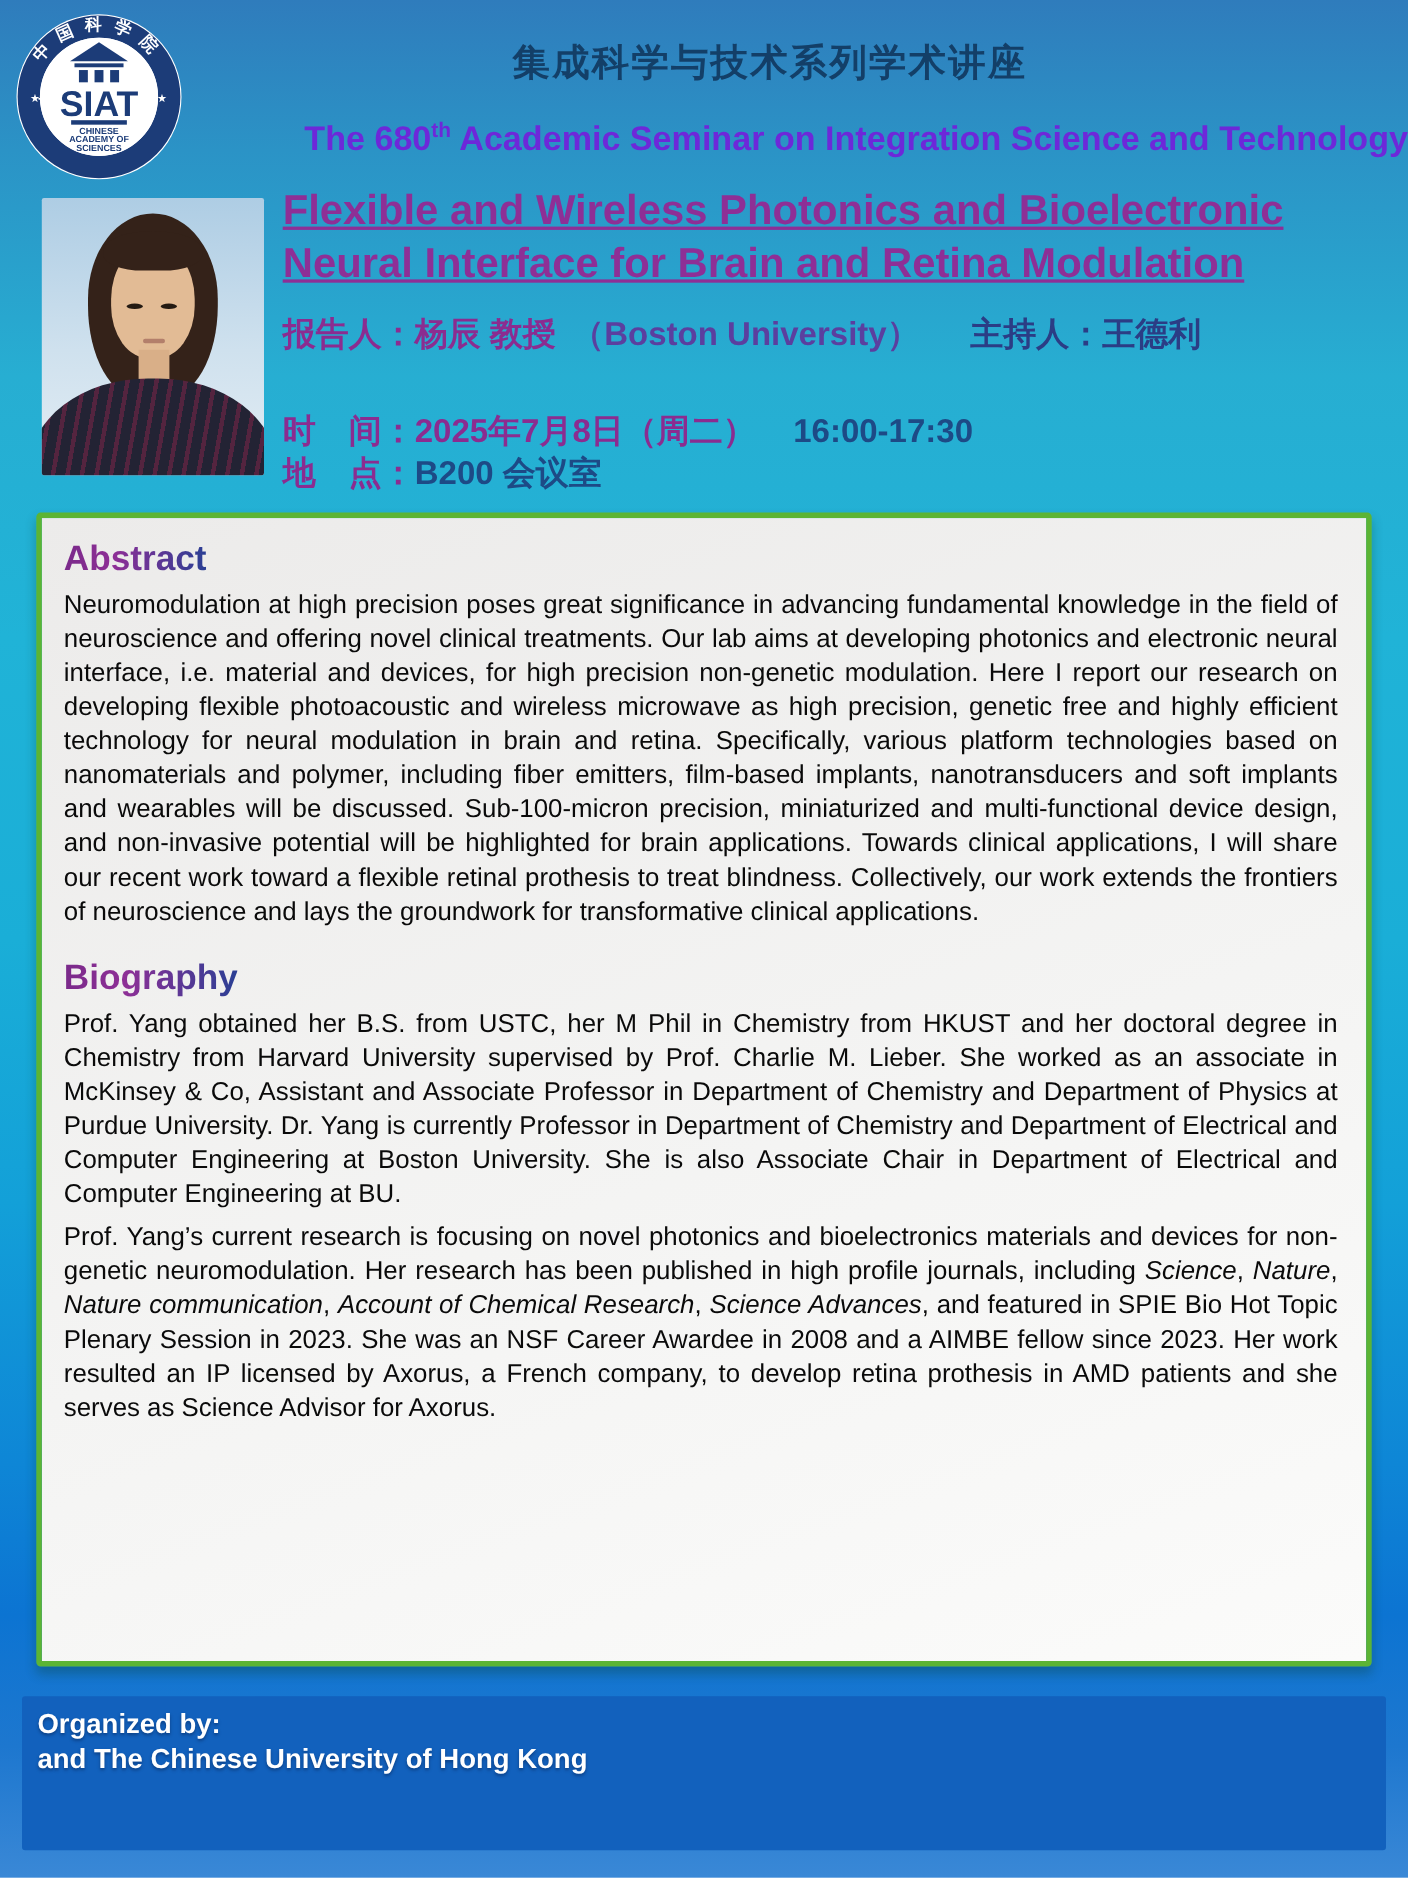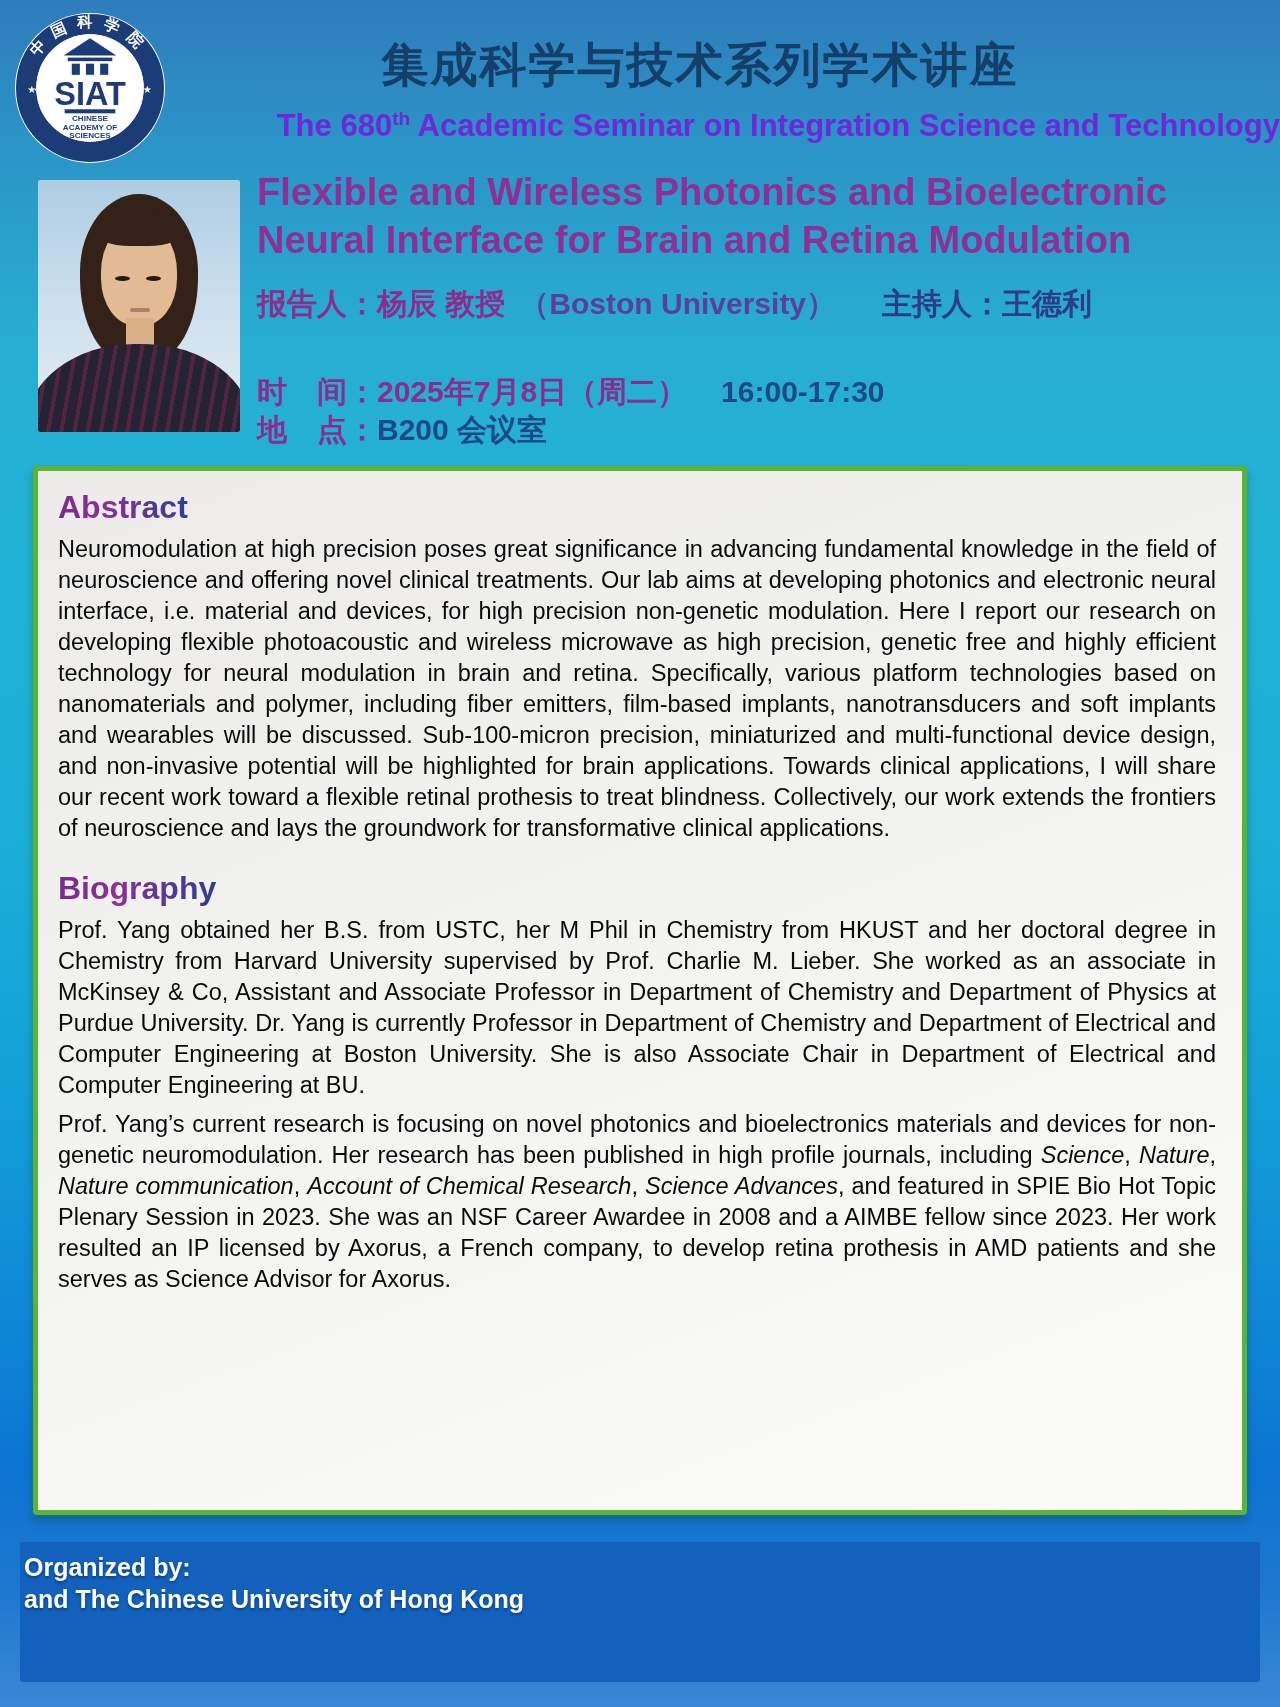--- a/index.html
+++ b/index.html
@@ -8,21 +8,21 @@
     font-family:"Liberation Sans","DejaVu Sans",sans-serif;
     background:linear-gradient(180deg,
       #2f7cbc 0%, #2b93c6 8%, #27aed2 20%, #20b3d7 34%,
       #1aaed7 50%, #13a0d8 64%, #0e86d6 78%, #0c74d2 86%,
       #1d77cf 93%, #3a88d6 100%);
   }
   
   .logo{position:absolute;left:14px;top:12px;width:152px;height:152px;}
   .header-title{
     position:absolute;top:34px;left:120px;right:0;text-align:center;
-    font-size:47px;font-weight:bold;color:#133f68;letter-spacing:2px;
+    font-size:34px;font-weight:bold;color:#133f68;letter-spacing:2px;
   }
   .header-subtitle{
     position:absolute;top:108px;left:120px;right:0;text-align:right;
     font-size:31px;font-weight:bold;color:#6d28d9;
   }
   .header-subtitle sup{font-size:19px;}
   
   .photo{
     position:absolute;left:38px;top:180px;width:202px;height:252px;
     background:linear-gradient(180deg,#aecde4 0%,#cfe1ee 55%,#e3edf4 100%);
@@ -37,21 +37,21 @@
   .photo .eye{position:absolute;top:96px;width:15px;height:5px;background:#241a12;border-radius:50%;}
   .photo .eye.l{left:77px;} .photo .eye.r{left:108px;}
   .photo .mouth{position:absolute;left:92px;top:128px;width:20px;height:4px;background:#b37f6b;border-radius:3px;}
   .photo .neck{position:absolute;left:88px;top:138px;width:28px;height:34px;background:#d9af88;}
   .photo .shirt{position:absolute;left:-12px;bottom:-4px;width:226px;height:92px;
     background:repeating-linear-gradient(100deg,#232334 0 9px,#54243f 9px 13px);
     border-radius:48% 48% 0 0/90% 90% 0 0;}
   
   .sem-title{
     position:absolute;left:257px;top:168px;width:910px;
-    font-size:38px;font-weight:bold;color:#8e2f96;line-height:48px;
+    font-size:38px;font-weight:bold;color:#8e2f96;line-height:48px;text-decoration:underline;
   }
   .info-line{position:absolute;left:257px;font-size:30px;font-weight:bold;white-space:nowrap;}
   .info-speaker{top:284px;} .info-time{top:347px;margin-top:25px;} .info-venue{top:410px;}
   .c-purple{color:#8b2c90;}
   .c-affil{color:#5b3f9f;margin-left:14px;}
   .c-host{color:#2b3d85;}
   .gap-wide{margin-left:46px;}
   .c-navy{color:#1d4a86;}
   .gap-mid{margin-left:34px;}
   
@@ -69,21 +69,21 @@
   }
   .body-text{
     margin:8px 0 0 0;font-size:23.5px;line-height:31px;color:#0a0a0a;
     text-align:justify;
   }
   .bio-head{margin-top:26px;}
   
   .footer-panel{
     position:absolute;left:20px;top:1542px;width:1240px;height:140px;
     box-sizing:border-box;background:#1261bd;border-radius:3px;
-    padding:9px 4px;color:#ffffff;font-weight:bold;font-size:25px;line-height:32px;
+    padding:9px 14px;color:#ffffff;font-weight:bold;font-size:25px;line-height:32px;
     text-shadow:0 2px 3px rgba(0,10,40,0.40);
   }
   .footer-justify{text-align:justify;text-align-last:justify;}
 </style>
 </head>
 <body>
 
 <div class="logo">
   <svg viewBox="0 0 150 150" width="152" height="152">
     <circle cx="75" cy="75" r="74" fill="#ffffff"></circle>

